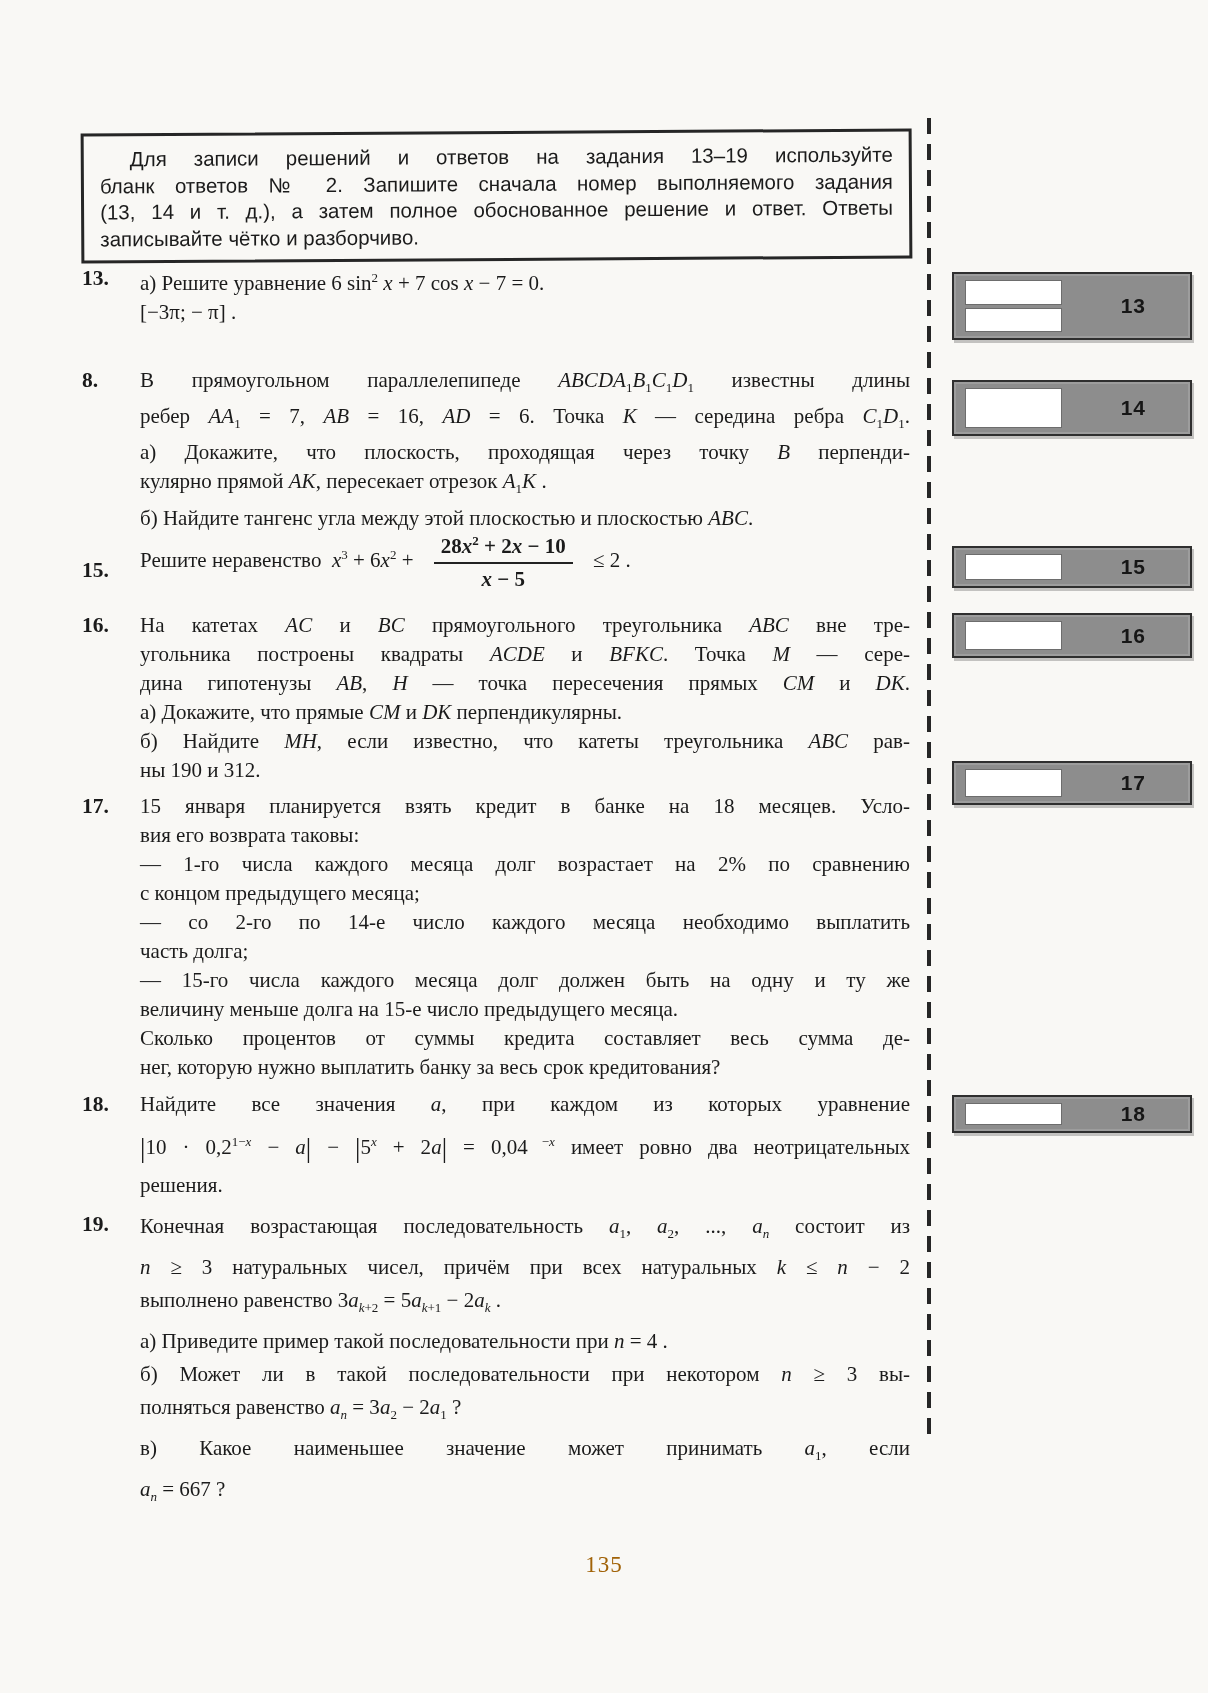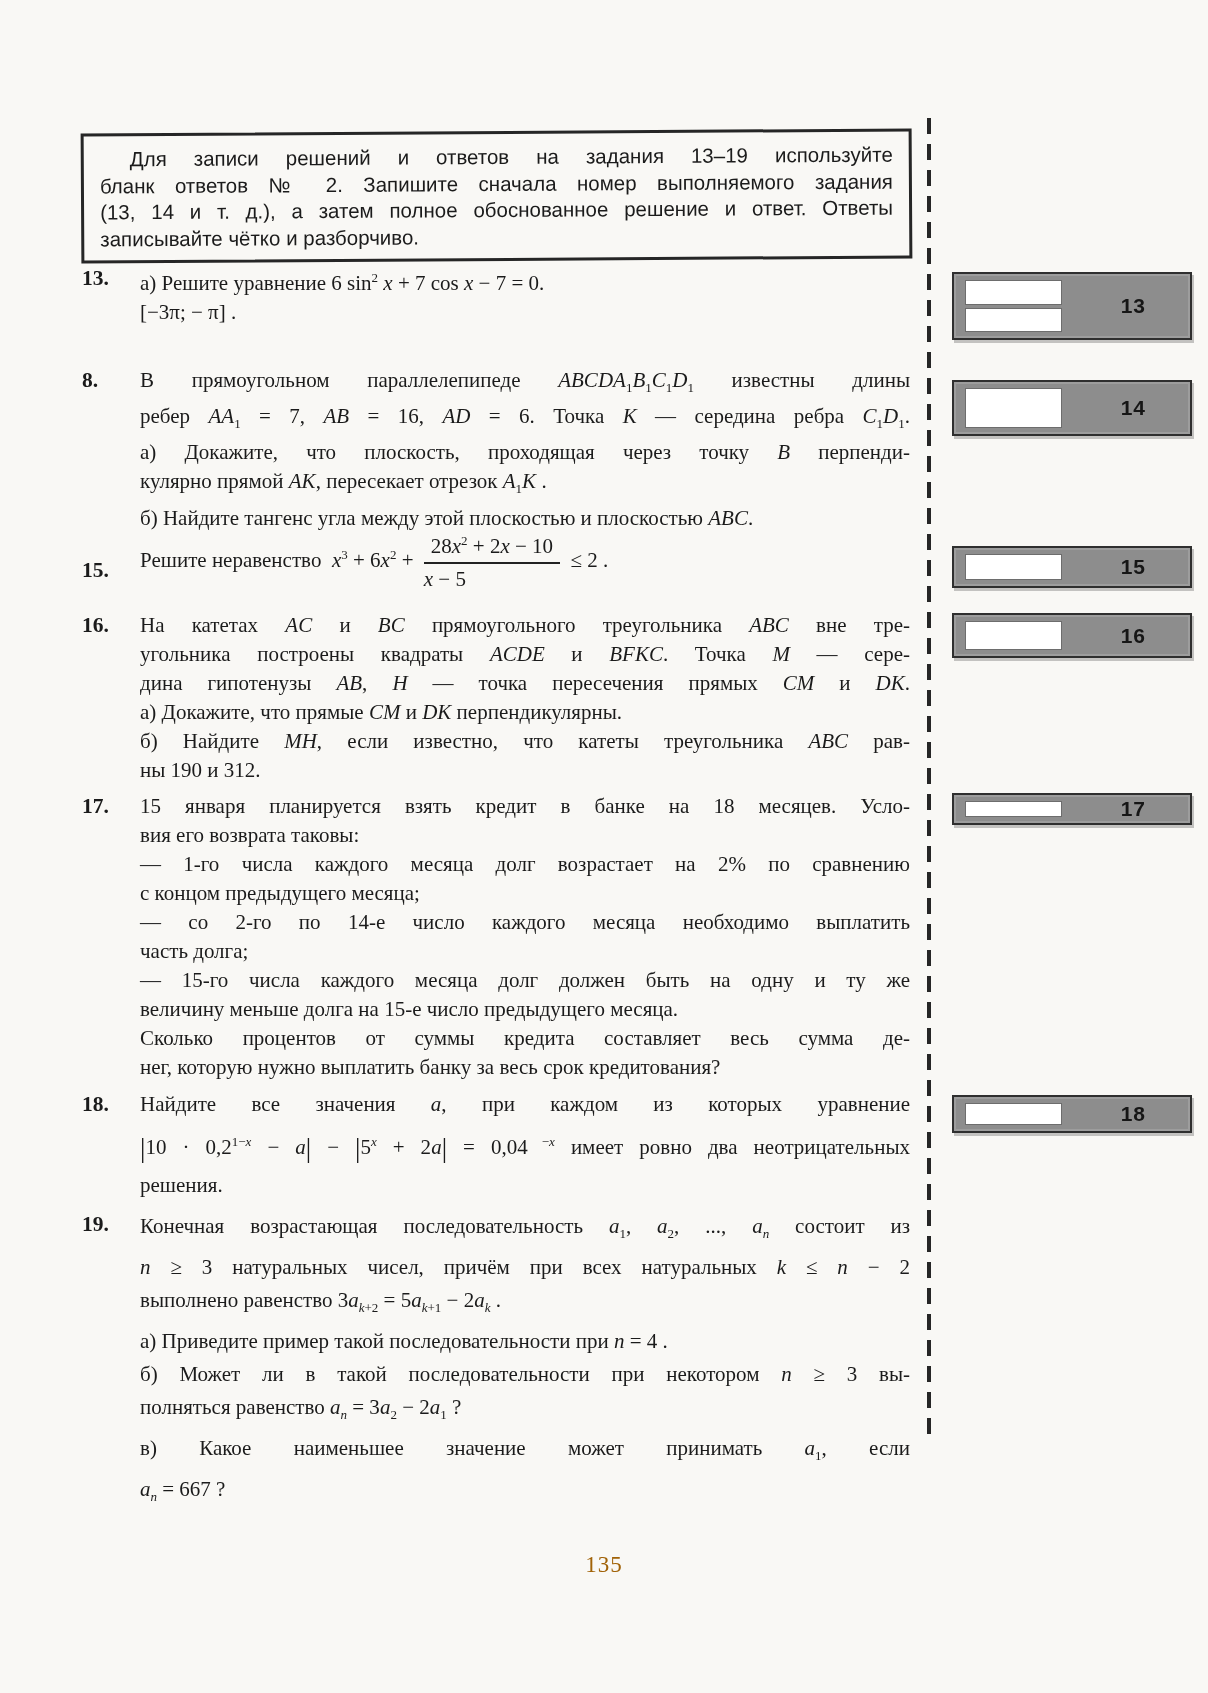--- a/index.html
+++ b/index.html
@@ -30,21 +30,21 @@
   .ptext{ flex:1; font-size:21px; }
   .ptext .line{ line-height:29px; min-height:29px; }
   #p13 .ptext .line{ line-height:28.5px; }
   #p17 .ptext .line{ line-height:28.6px; }
   #p19 .ptext .line{ line-height:33.4px; min-height:33.4px; }
   #p15 .pnum{ padding-top:24px; }
   sup{ font-size:0.62em; }
   sub{ font-size:0.62em; }
   
   .fx{ line-height:normal !important; }
-  .frac{ display:inline-block; vertical-align:middle; margin:0 5px; }
+  .frac{ display:inline-block; vertical-align:middle; text-align:center; margin:0 15px;font-weight:bold; }
   .fnum{ display:block; border-bottom:2px solid #222; padding:1px 7px 3px 7px; }
   .fden{ display:block; padding-top:3px; }
   
   .fxl{ line-height:46px !important; min-height:46px; }
   .bar{ font-size:1.28em; vertical-align:-0.1em; }
   
   .dash{
     position:absolute; left:927px; top:118px; width:4px; height:1316px;
     background:repeating-linear-gradient(180deg,#262626 0 16px,transparent 16px 26px);
   }
@@ -183,21 +183,21 @@
     <span class="tab-num">15</span>
   </div>
 
   <div class="tab" style="top:613px;height:45px">
     <div class="tab-boxes">
       <div class="wbox"></div>
     </div>
     <span class="tab-num">16</span>
   </div>
 
-  <div class="tab" style="top:793px;height:32px">
+  <div class="tab" style="top:761px;height:44px">
     <div class="tab-boxes">
       <div class="wbox"></div>
     </div>
     <span class="tab-num">17</span>
   </div>
 
   <div class="tab" style="top:1095px;height:38px">
     <div class="tab-boxes">
       <div class="wbox"></div>
     </div>

